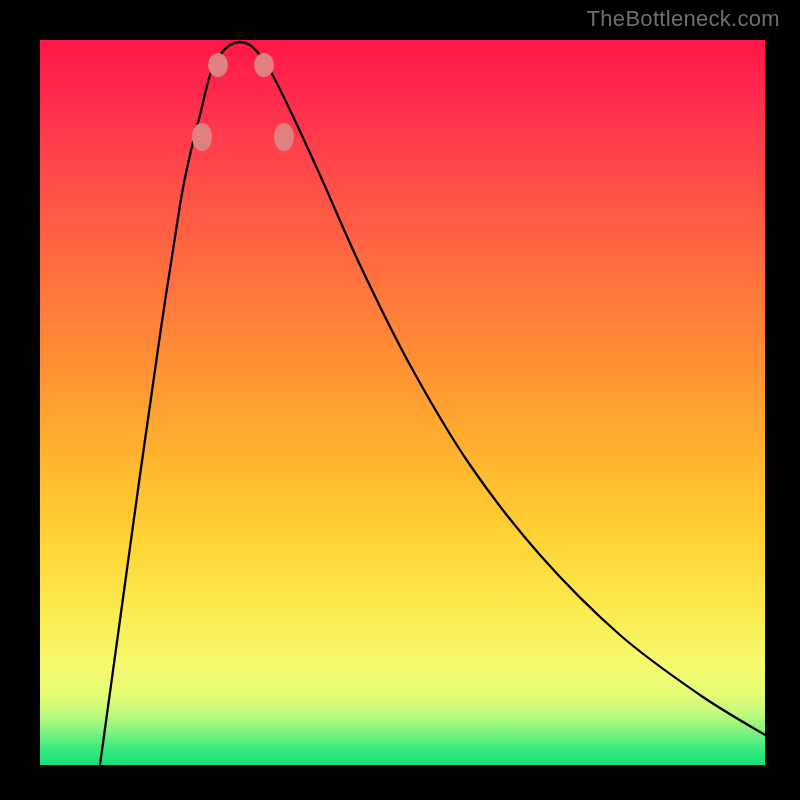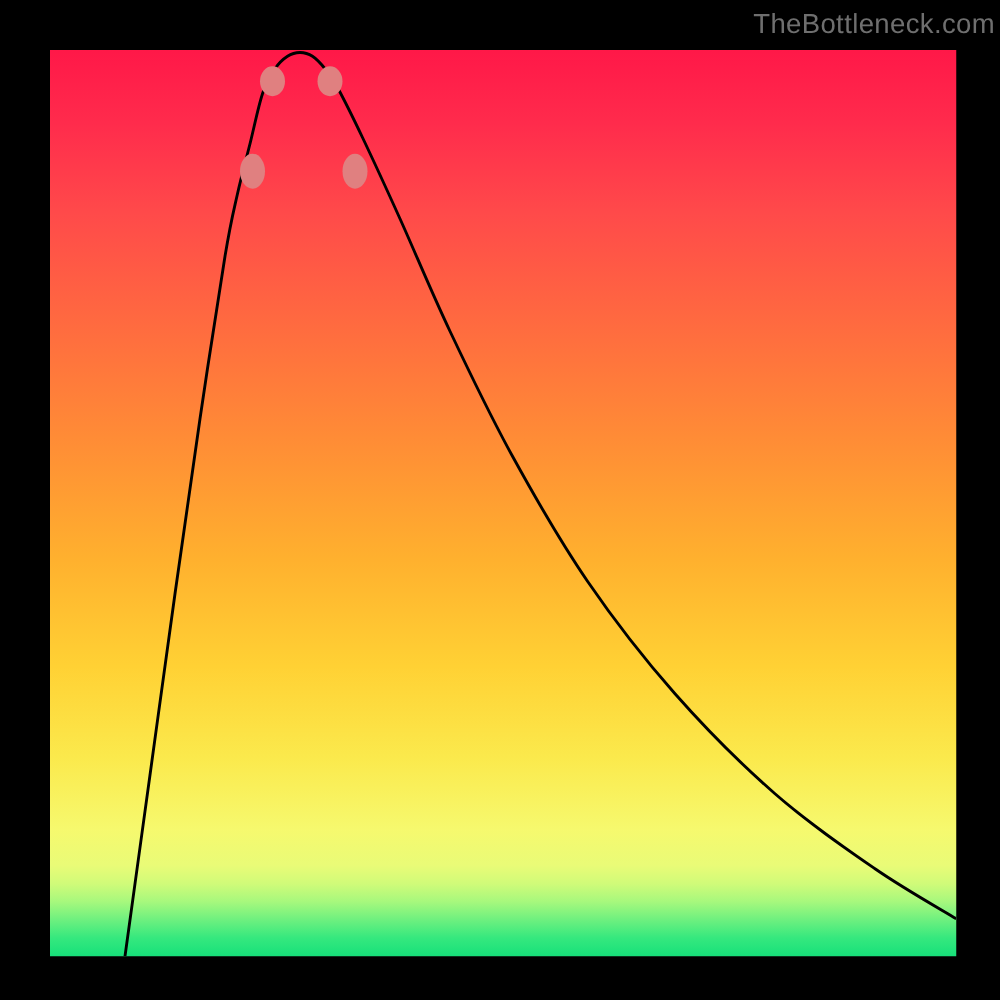--- a/index.html
+++ b/index.html
@@ -47,21 +47,21 @@
   .curve-svg {
     position: absolute;
     left: 40px;
     top: 40px;
     width: 725px;
     height: 725px;
   }
   .watermark {
     position: absolute;
     top: 6px;
-    right: 4px;
+    right: 20px;
     color: #6f6f6f;
     font-size: 22px;
     letter-spacing: 0.3px;
     font-weight: 400;
     user-select: none;
   }
 </style>
 </head>
 <body>
 

